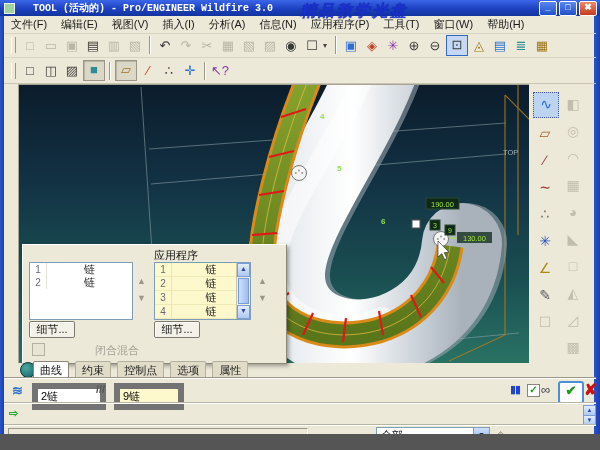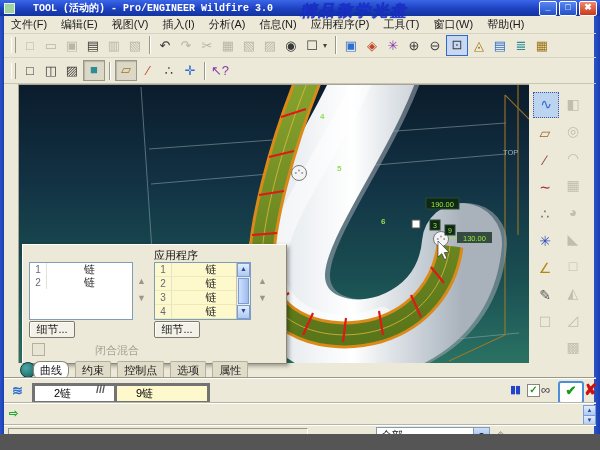--- a/index.html
+++ b/index.html
@@ -67,27 +67,27 @@
   .xpbtn{background:#f4f2e8;border:1px solid #7a7a6e;border-radius:2px;text-align:center;
     box-shadow:inset 1px 1px 0 #fff;font-size:11px;}
   .cb{width:11px;height:11px;background:#fff;border:1px solid #8a8678;display:inline-block;
     font-size:10px;line-height:10px;text-align:center;color:#1a9a1a;font-weight:bold;}
   .cb.disabled{background:#e8e5d4;border-color:#b4b0a0;}
   .disabled-text{color:#a4a094;}
   
   #tabsrow{left:18px;top:361px;width:510px;height:17px;}
   .tab{display:inline-block;padding:1px 6px;margin-right:3px;border:1px solid #b4b0a0;border-bottom:none;
     background:#e0dcc8;border-radius:2px 2px 0 0;}
-  .tab.active{background:#fff;border-color:#8a8678;position:relative;top:0px;border-radius:7px;}
+  .tab.active{background:#fff;border-color:#8a8678;position:relative;top:0px;}
   .panel-ico{position:absolute;left:2px;top:1px;width:14px;height:14px;border-radius:50%;
     background:radial-gradient(circle at 35% 35%,#4aa8a0,#145a60);border:1px solid #0c3a40;}
   
   #dash{left:4px;top:378px;width:592px;height:24px;border-top:1px solid #fff;box-shadow:0 -1px 0 #9a9688;}
-  .field{position:absolute;height:15px;border:3px solid #737373;background:#fff;font-size:11px;
-    padding:0 19px;line-height:15px;box-sizing:content-box;}
+  .field{position:absolute;height:15px;border:6px solid #737373;background:#fff;font-size:11px;
+    padding:0 3px;line-height:15px;box-sizing:content-box;}
   .field.yellow{background:#fdf9cd;}
   .okbtn{position:absolute;width:22px;height:19px;background:#fff;border:2px solid #4a90d9;border-radius:3px;
     text-align:center;line-height:16px;font-size:13px;font-weight:bold;color:#1a9a1a;}
   .xbtn{position:absolute;font-size:16px;font-weight:bold;color:#cc1111;}
   
   #msg{left:4px;top:402px;width:592px;height:22px;border-top:1px solid #b8b4a4;box-shadow:inset 0 1px 0 #fff;}
   .msg-text{position:absolute;left:18px;top:4px;font-size:11px;color:#222;white-space:nowrap;}
   .msg-arrow{position:absolute;left:5px;top:4px;color:#22aa33;font-weight:bold;font-size:11px;}
   .mscroll{position:absolute;width:11px;height:9px;background:linear-gradient(180deg,#e2ecfd,#aec8f0);
     border:1px solid #7a9cd8;font-size:6px;line-height:8px;text-align:center;color:#2a4a9a;}

